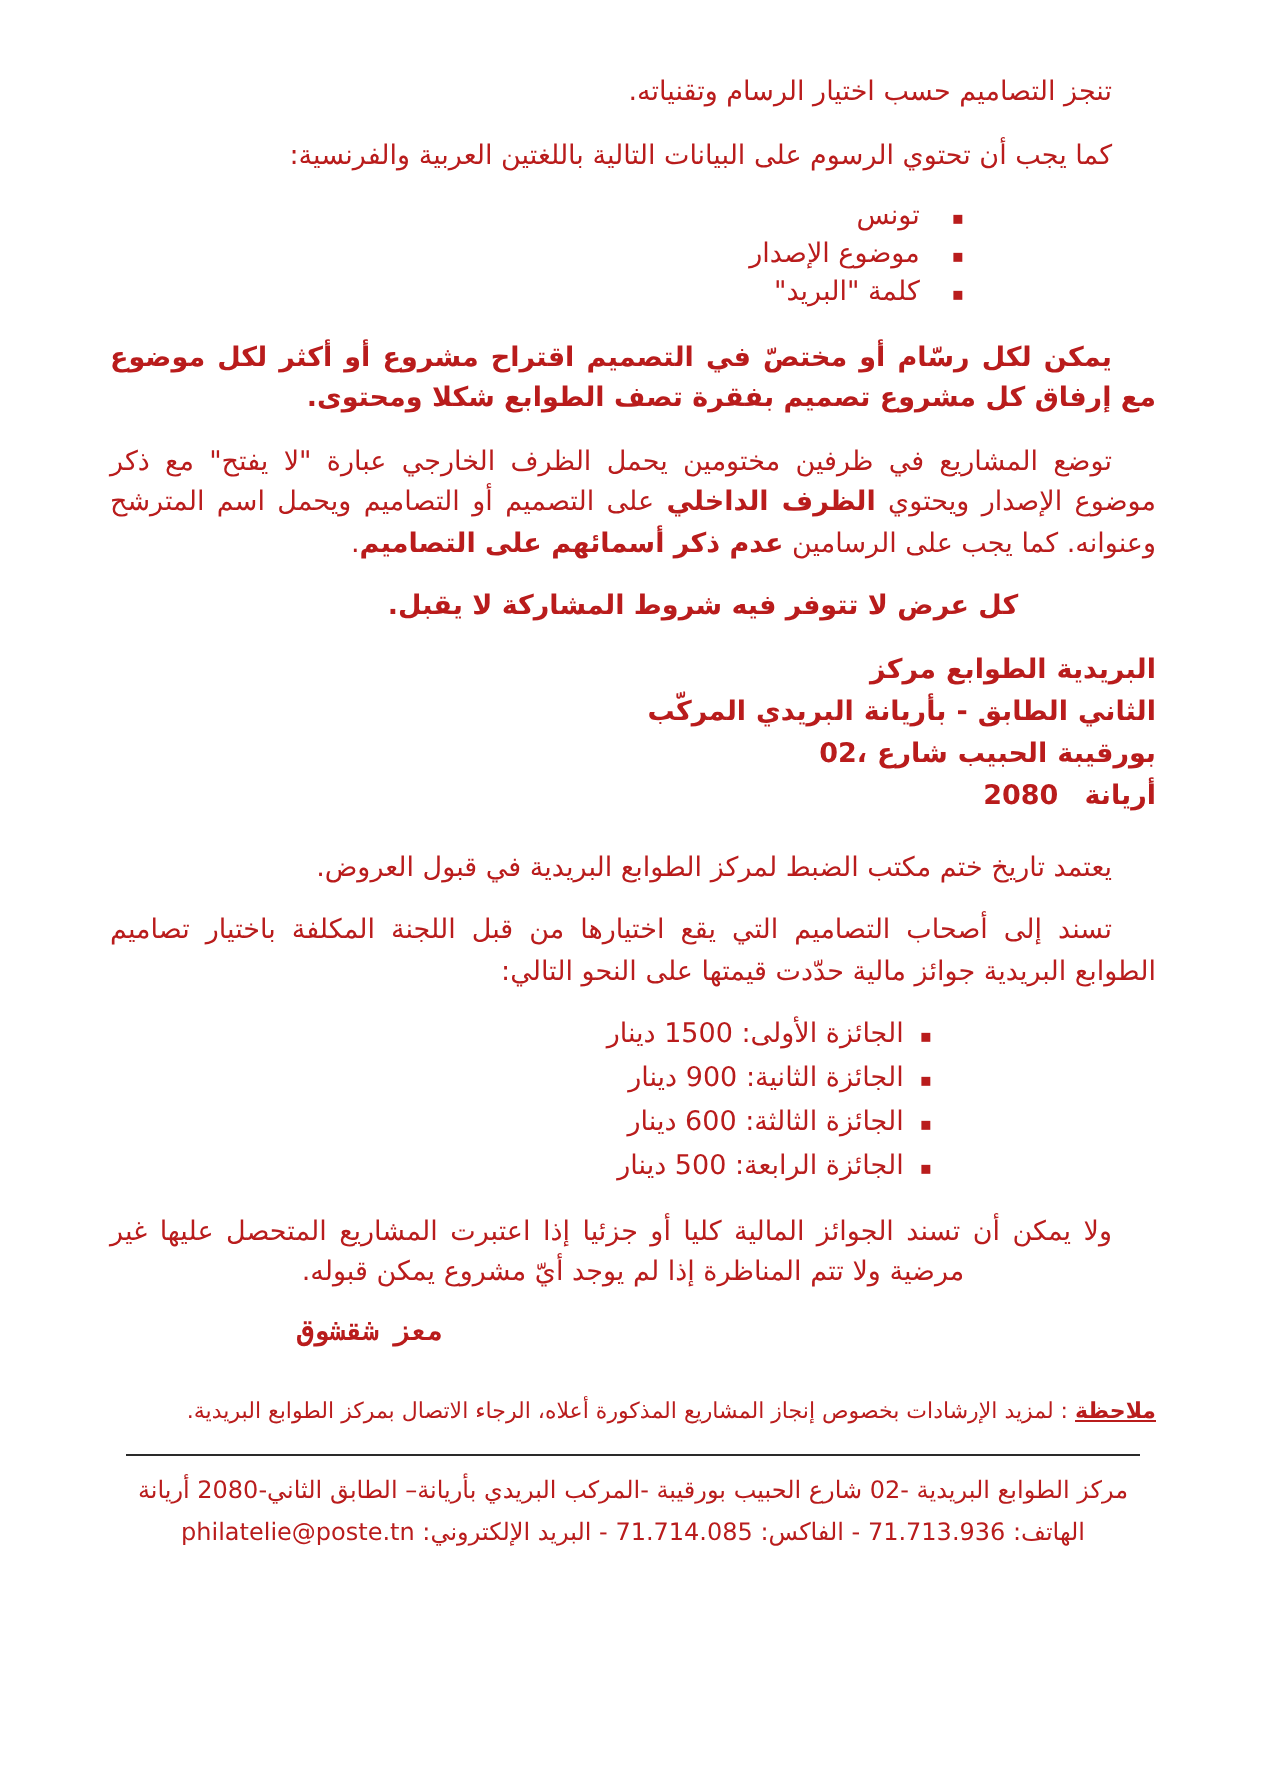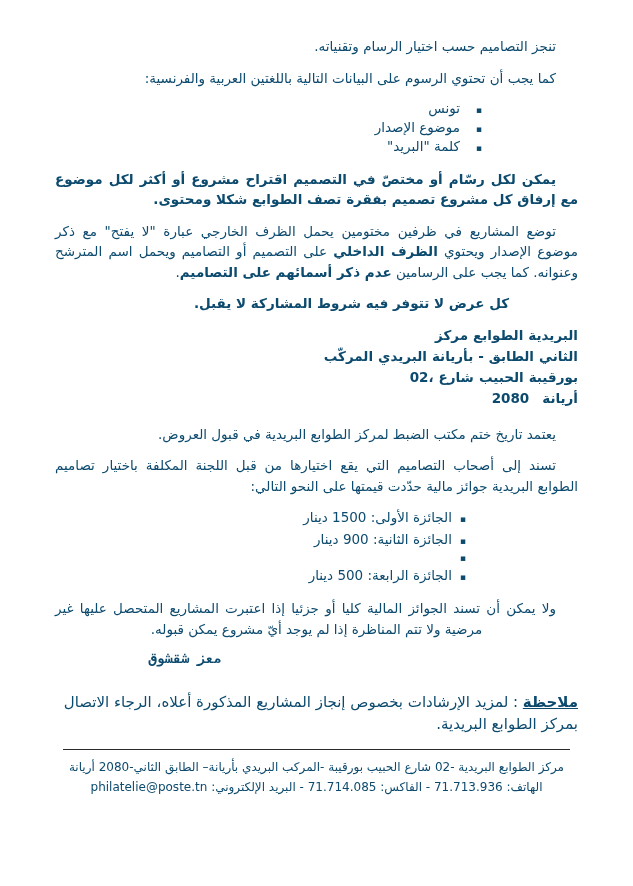--- a/index.html
+++ b/index.html
@@ -1,39 +1,39 @@
 <!DOCTYPE html>
 <html><head>
 <meta charset="utf-8">
 <style>
   html,body{margin:0;padding:0;background:#ffffff;}
   .page{
     width:633px;height:886px;box-sizing:border-box;
     padding:36px 55px 0 55px;
-    background:#ffffff;color:#0c4a6e;
+    background:#ffffff;color:#b91c1c;
     font-family:"DejaVu Sans",sans-serif;
     font-size:13.5px;overflow:hidden;
   }
   .para{margin:0 0 11px 0;line-height:1.52;text-align:justify;text-indent:22px;}
   .para.single{text-align:right;}
   .para.bold{font-weight:bold;}
   .b-inline{font-weight:bold;}
   .center-line{font-weight:bold;text-align:center;text-indent:0;margin:1px 0 12px 70px;line-height:1.5;}
   .list{margin:0 96px 12px 0;}
   .list .li{display:flex;align-items:baseline;gap:16px;line-height:1.42;}
   .list .bullet{font-size:9px;line-height:inherit;}
   .list.prizes{margin:0 112px 11px 0;}
   .list.prizes .li{gap:8px;line-height:1.62;}
   .address{text-align:center;font-weight:bold;margin:3px 0 14px 0;}
   .addr-line{display:flex;direction:ltr;justify-content:flex-end;gap:5px;line-height:1.56;}
   .addr-line.wide-gap{gap:13px;}
   .signature{width:250px;margin:4px 268px 0 0;text-align:center;font-weight:bold;line-height:1.5;}
   .sig-title{margin:0 0 25px 0;}
   .sig-name{margin:0;font-family:Liberation Mono, monospace;}
-  .note{font-size:15px;margin:20px 0 13px 0;text-align:right;line-height:1.5;text-indent:0;}
+  .note{font-size:11px;margin:20px 0 13px 0;text-align:right;line-height:1.5;text-indent:0;}
   .note-label{font-weight:bold;text-decoration:underline;}
   .divider{border-top:1.5px solid #2a2a2a;margin:0 8px;}
   .footer{text-align:center;font-size:12px;line-height:1.7;margin-top:7px;}
   .footer p{margin:0;}
 </style>
 </head>
 <body>
 
 <div class="page" dir="rtl" lang="ar">
 
@@ -97,20 +97,21 @@
     <div class="li">
       <span class="bullet">▪</span>
       <span>الجائزة الأولى: 1500 دينار</span>
     </div>
     <div class="li">
       <span class="bullet">▪</span>
       <span>الجائزة الثانية: 900 دينار</span>
     </div>
     <div class="li">
       <span class="bullet">▪</span>
+      <span>الجائزة الثالثة: 600 دينار</span>
     </div>
     <div class="li">
       <span class="bullet">▪</span>
       <span>الجائزة الرابعة: 500 دينار</span>
     </div>
   </div>
 
   <p class="para" style="text-align-last:center">ولا يمكن أن تسند الجوائز المالية كليا أو جزئيا إذا اعتبرت المشاريع المتحصل عليها غير مرضية ولا تتم المناظرة إذا لم يوجد أيّ مشروع يمكن قبوله.</p>
 
   <div class="signature">

